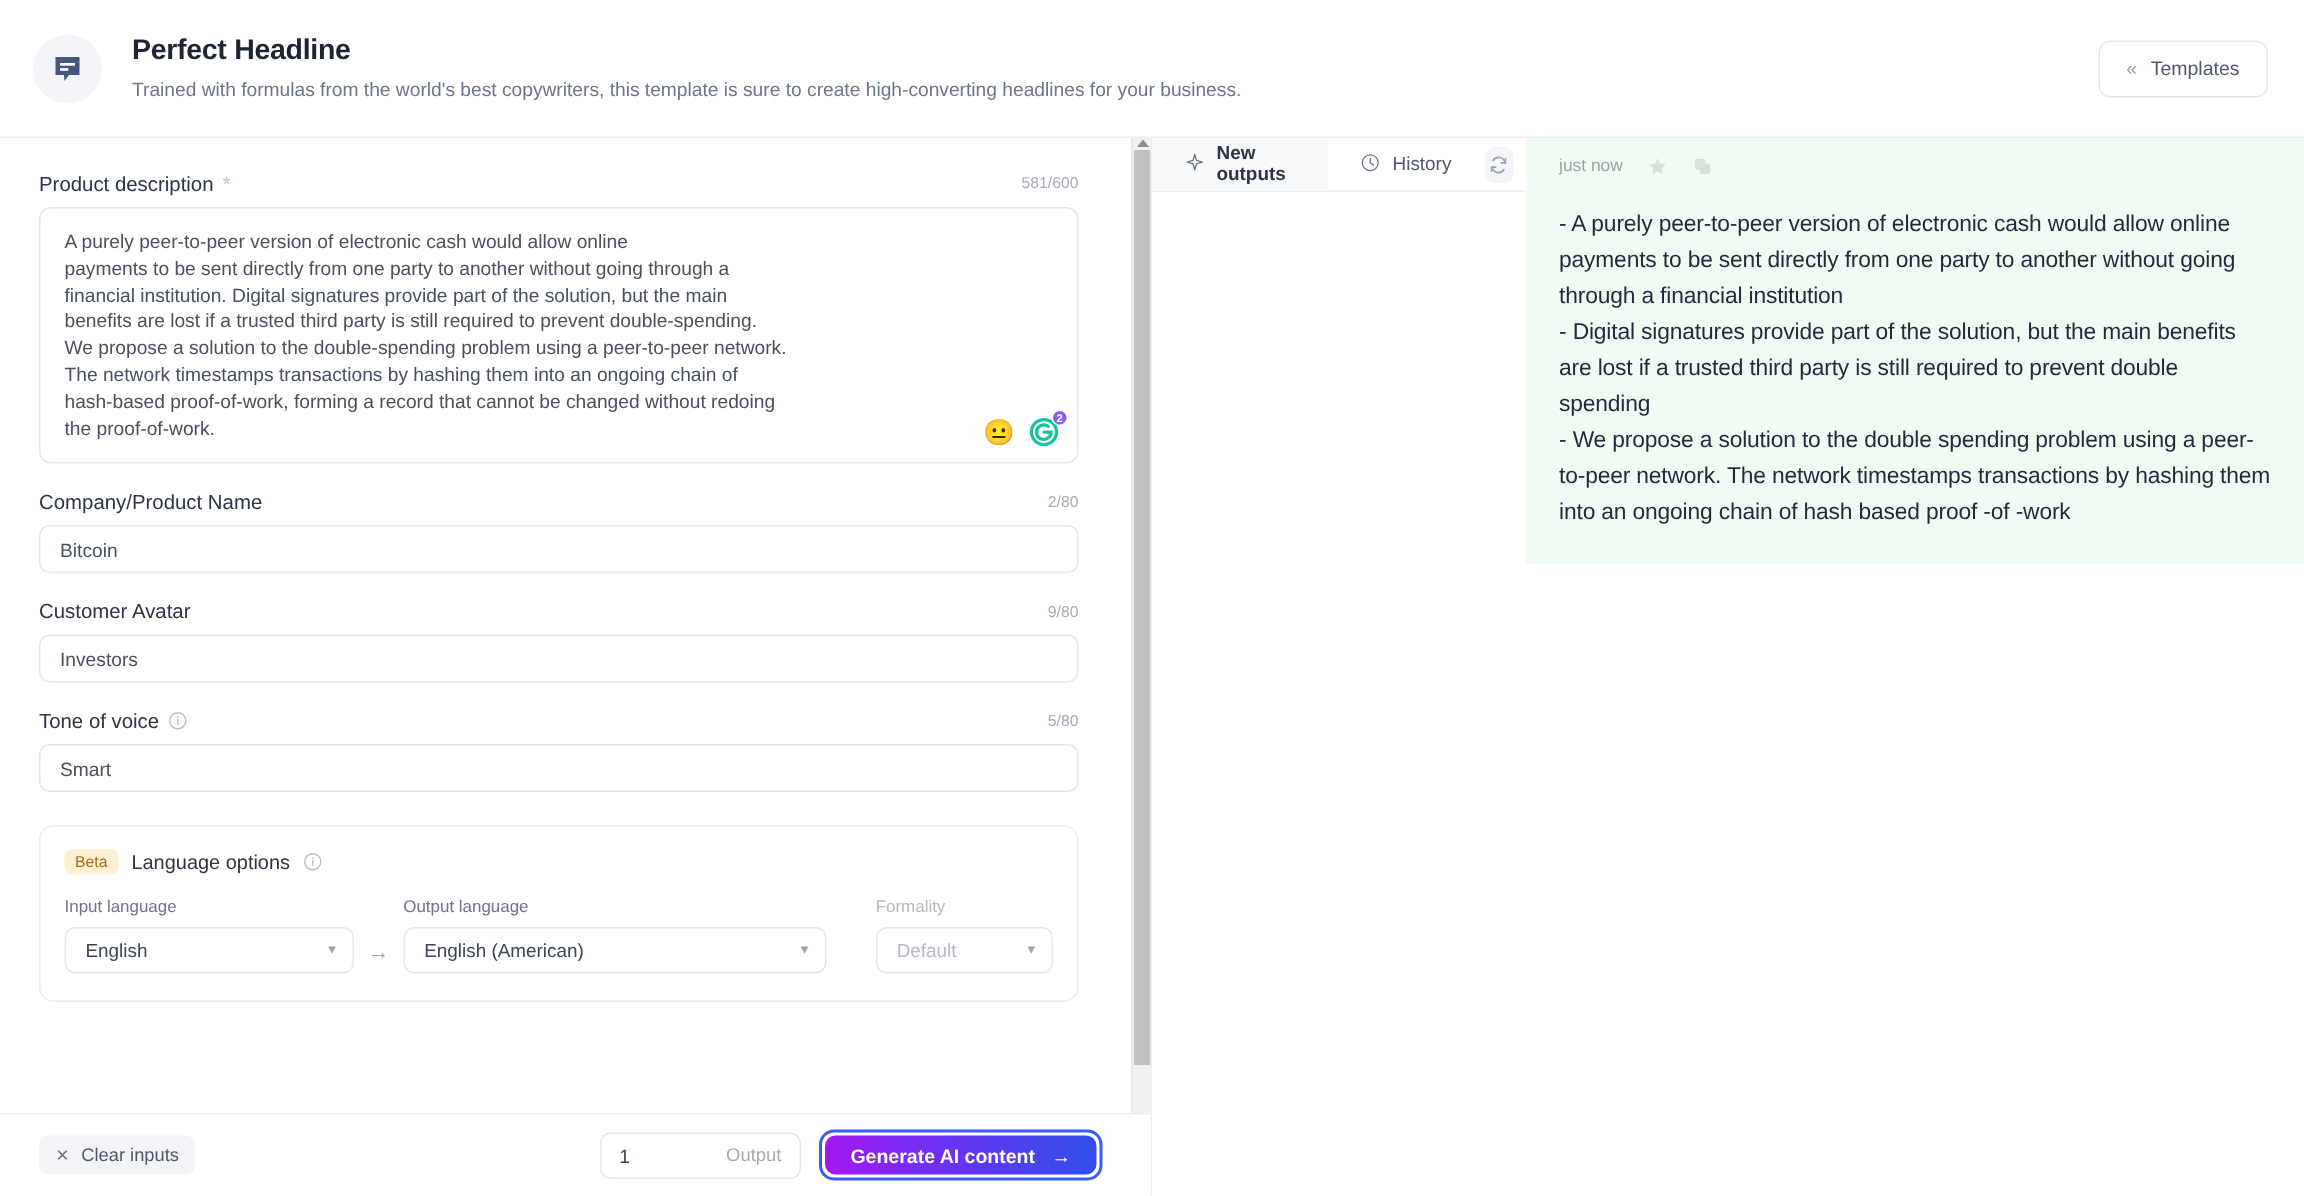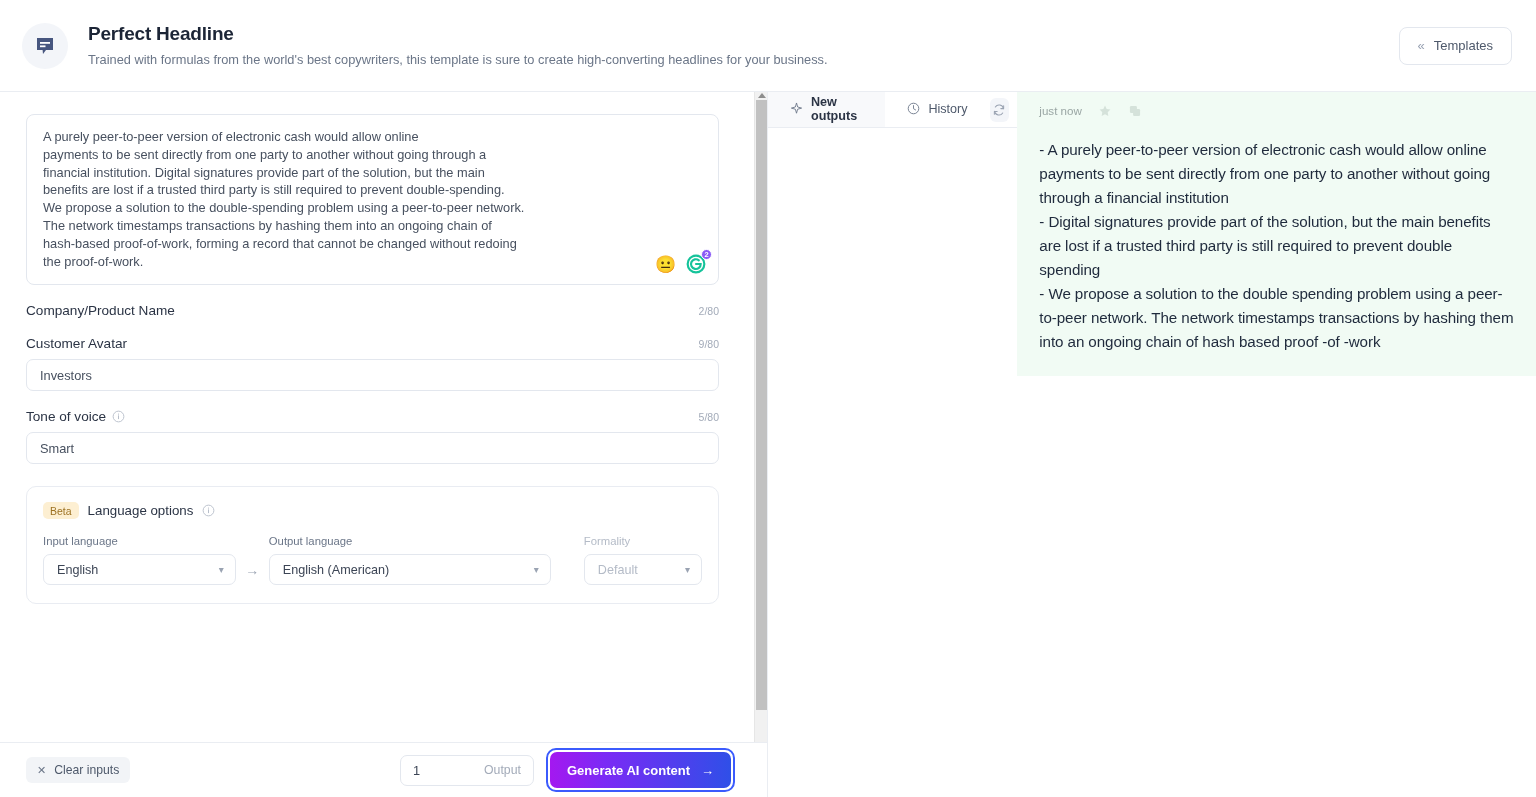--- a/index.html
+++ b/index.html
@@ -173,21 +173,21 @@
     height: 31px; border: 1px solid #e3e7ee; border-radius: 7px;
     background: #fff; padding: 0 12px; gap: 28px;
   }
   .oc-num { font-size: 12.8px; color: #3c4555; }
   .oc-lbl { font-size: 12.3px; color: #a3abb9; margin-left: 36px; }
   .gen-wrap {
     border: 2px solid #3b5bfd; border-radius: 10px; padding: 2px;
   }
   .gen-btn {
     display: flex; align-items: center; gap: 11px;
-    height: 36px; padding: 0 17px; border: none; border-radius: 7px;
+    height: 26px; padding: 0 17px; border: none; border-radius: 7px;
     background: linear-gradient(90deg, #a418f0 0%, #7b2af5 30%, #2f4fe8 100%);
     color: #fff; font-size: 13px; font-weight: bold;
     cursor: pointer; font-family: inherit; white-space: nowrap;
   }
   .gen-arrow { font-size: 13px; font-weight: normal; }
 
   
   .right { flex: 1 1 auto; display: flex; flex-direction: row; background: #fff; min-width: 0; }
   .tabs-bar {
     height: 36px; flex: 0 0 36px;
@@ -243,20 +243,27 @@
       <span>Templates</span>
     </div>
   </div>
 
   <div class="body">
 
     <div class="left">
       <div class="left-scroll">
 
         <div class="field">
+          <div class="field-head">
+            <div class="field-label">
+              <span>Product description</span>
+              <span class="required">*</span>
+            </div>
+            <div class="counter">581/600</div>
+          </div>
           <div class="textarea-box">
             <div class="textarea-text">A purely peer-to-peer version of electronic cash would allow online
 payments to be sent directly from one party to another without going through a
 financial institution. Digital signatures provide part of the solution, but the main
 benefits are lost if a trusted third party is still required to prevent double-spending.
 We propose a solution to the double-spending problem using a peer-to-peer network.
 The network timestamps transactions by hashing them into an ongoing chain of
 hash-based proof-of-work, forming a record that cannot be changed without redoing
 the proof-of-work.</div>
             <div class="ta-icons">
@@ -270,20 +277,23 @@
               </span>
             </div>
           </div>
         </div>
 
         <div class="field">
           <div class="field-head">
             <div class="field-label">Company/Product Name</div>
             <div class="counter">2/80</div>
           </div>
+          <div class="text-input">
+            <span>Bitcoin</span>
+          </div>
         </div>
 
         <div class="field">
           <div class="field-head">
             <div class="field-label">Customer Avatar</div>
             <div class="counter">9/80</div>
           </div>
           <div class="text-input">
             <span>Investors</span>
           </div>

